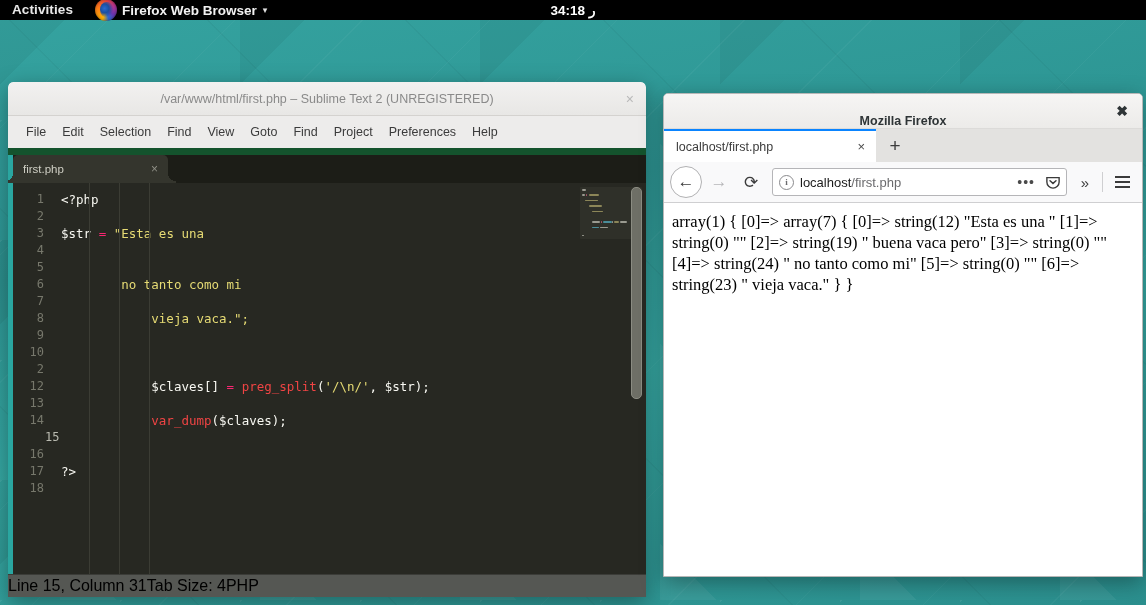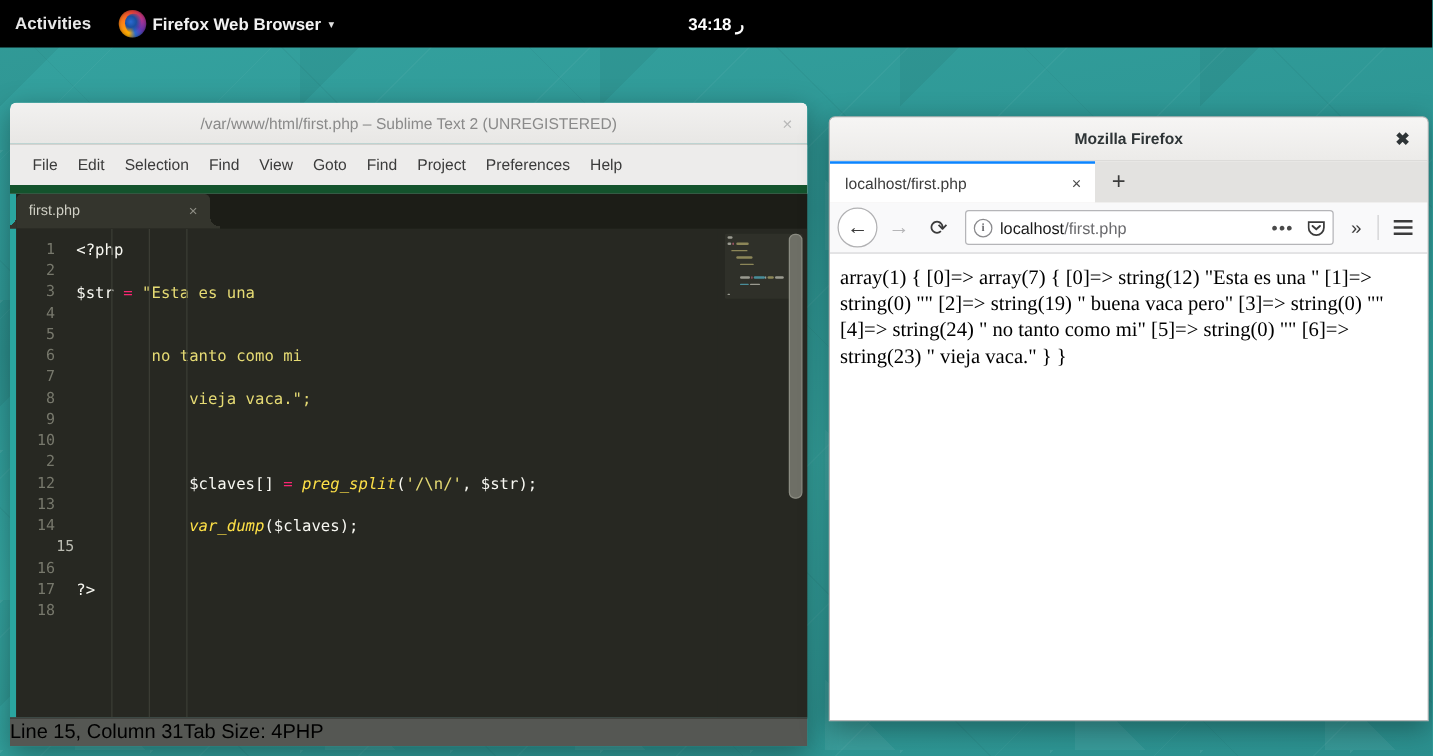--- a/index.html
+++ b/index.html
@@ -19,21 +19,21 @@
   }
   #desktop:after{
     content:"";position:absolute;inset:0;
     background:
       repeating-linear-gradient(135deg, rgba(255,255,255,.035) 0 1px, transparent 1px 90px),
       repeating-linear-gradient(45deg, rgba(0,0,0,.035) 0 1px, transparent 1px 140px);
   }
 
   
   #topbar{
-    position:absolute;left:0;top:0;width:1146px;height:38px;background:#000;
+    position:absolute;left:0;top:0;width:1146px;height:20px;background:#000;
     display:flex;align-items:center;z-index:50;
   }
   .tb-activities{
     color:#e8e8e8;font-size:13.5px;font-weight:bold;padding:0 14px 0 12px;
     letter-spacing:.1px;line-height:30px;
   }
   .tb-app{display:flex;align-items:center;gap:5px;padding:0 8px;text-align:center;}
   .ffx-logo{width:22px;height:22px;border-radius:50%;position:relative;overflow:hidden;
     background:conic-gradient(from 200deg,#ffb100,#ff7a1a 25%,#e8413b 45%,#b5338f 62%,#6a35b0 78%,#2a6ad0 90%,#ffb100);
     box-shadow:inset 0 0 3px rgba(0,0,0,.5);}
@@ -88,40 +88,40 @@
   .st-code{flex:1;padding-top:8px;position:relative;}
   .st-code .ln{
     font-family:"DejaVu Sans Mono",monospace;font-size:12.5px;line-height:17px;
     color:#f8f8f2;white-space:pre;padding-left:10px;
   }
   .st-code .ln.cur{background:transparent;}
   .kw{color:#f8f8f2;}
   .var{color:#f8f8f2;}
   .op{color:#f92672;}
   .str{color:#e6db74;}
-  .fn{color:#fde047;font-style:italic;}
+  .fn{color:#ef4444;}
   .pun{color:#f8f8f2;}
   .guides{position:absolute;left:0;top:0;bottom:0;width:100%;pointer-events:none;}
   .guide{position:absolute;top:0;bottom:0;width:1px;background:#3b3c34;}
   .st-minimap{width:72px;background:#272822;position:relative;border-left:none;}
   .mm-block{position:absolute;left:6px;top:4px;width:62px;height:52px;background:#2f3029;border-radius:1px;}
   .mm-line{position:absolute;height:1.5px;border-radius:1px;}
   .st-vscroll{position:absolute;right:4px;top:4px;width:9px;height:210px;border-radius:5px;
     background:#6e6f66;border:1px solid #8b8c82;}
   .st-statuswrap{position:relative;height:22px;background:#555753;border-top:1px solid #3b3c38;display:flex;align-items:center;}
 
   
   #firefox{
     position:absolute;left:663px;top:93px;width:478px;height:482px;z-index:20;
     background:#fff;border:1px solid #b7b7b7;border-radius:5px 5px 0 0;
     box-shadow:0 6px 22px rgba(0,0,0,.35);overflow:hidden;display:flex;flex-direction:column;
   }
   .ff-title{
     height:34px;background:linear-gradient(180deg,#f6f5f4,#ecebe9);
-    display:flex;align-items:center;justify-content:center;position:relative;
+    display:flex;align-items:flex-end;justify-content:center;position:relative;
     border-bottom:1px solid #dcdbd9;
   }
   .ff-title-text{font-size:12.5px;color:#2e3436;font-weight:bold;}
   .ff-close{position:absolute;right:14px;top:50%;transform:translateY(-50%);font-size:14px;color:#2e3436;font-weight:bold;}
   .ff-tabbar{height:33px;background:#e3e2e0;display:flex;align-items:flex-end;position:relative;}
   .ff-tab{
     width:212px;height:33px;background:#fff;display:flex;align-items:center;
     padding:0 8px 0 12px;box-sizing:border-box;border-top:2px solid #0a84ff;position:relative;
   }
   .ff-tab-label{font-size:12.5px;color:#3c3c3c;white-space:nowrap;overflow:hidden;text-overflow:ellipsis;}

